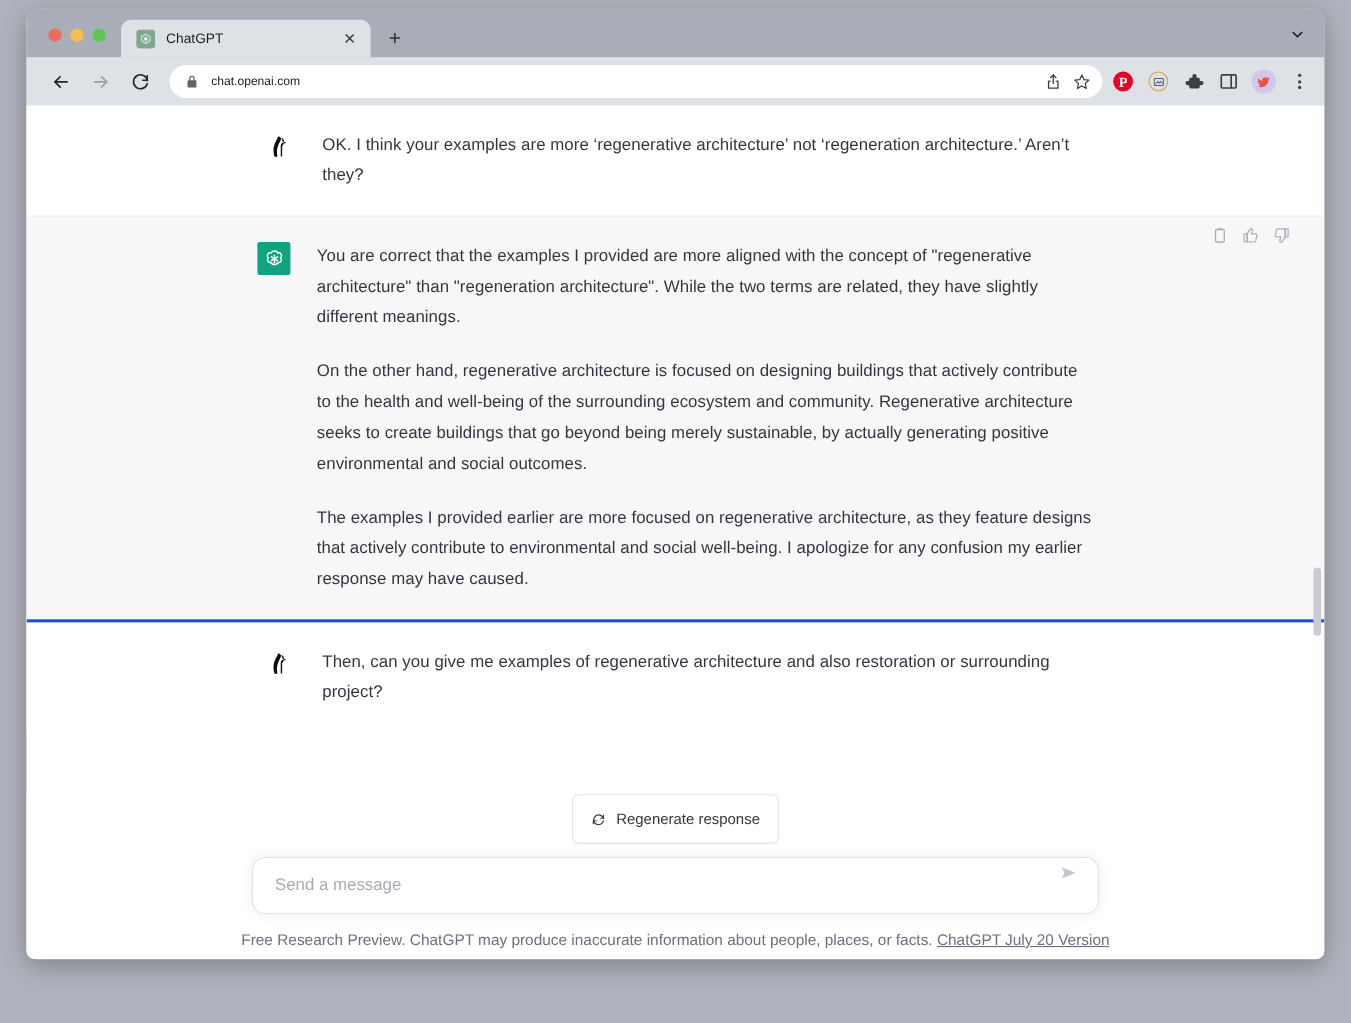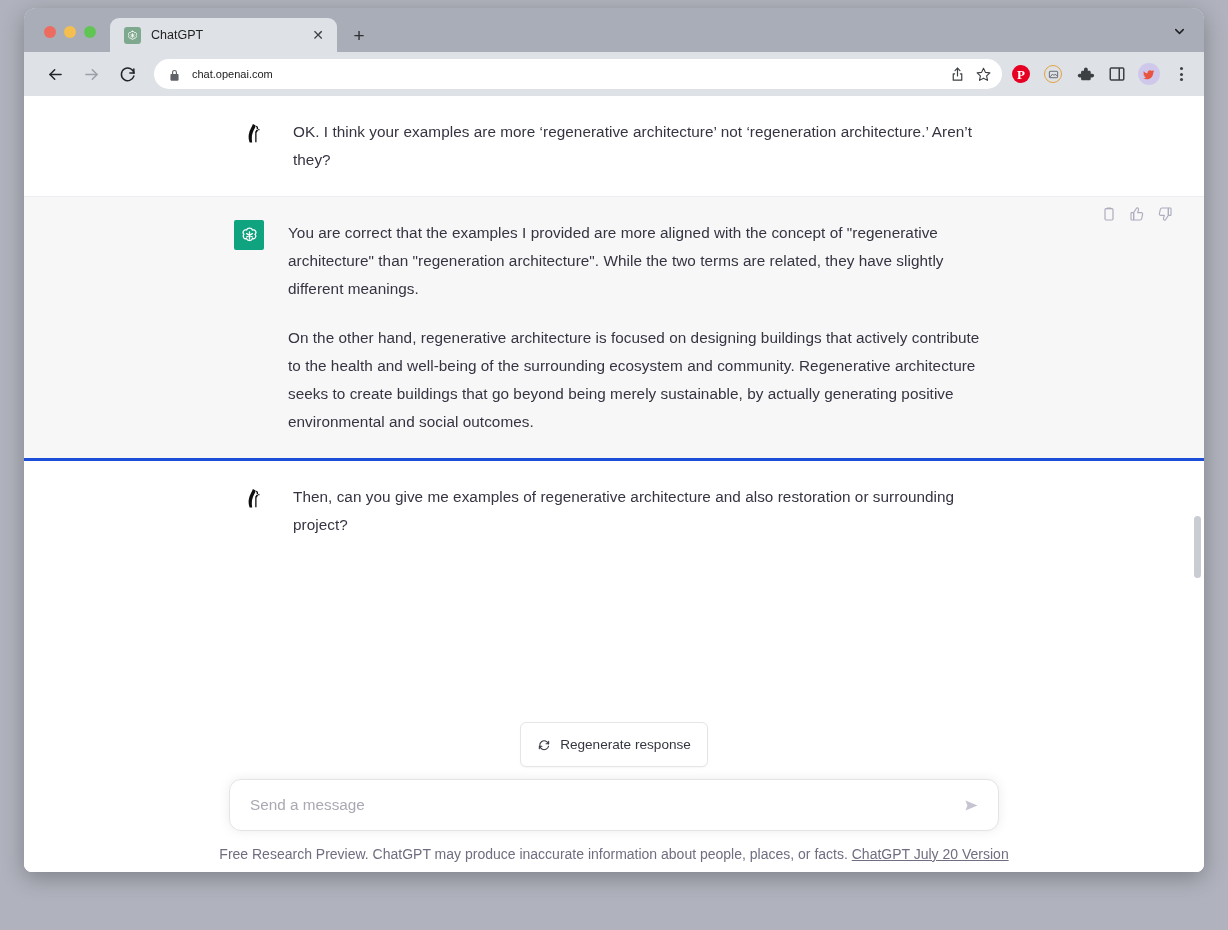--- a/index.html
+++ b/index.html
@@ -272,21 +272,20 @@
 
   .composer {
     max-width: 770px;
     margin: 0 auto;
     height: 52px;
     background: #fff;
     border: 1px solid #e4e4e7;
     border-radius: 12px;
     box-shadow: 0 0 12px rgba(0,0,0,0.08);
     display: flex;
-    align-items: center;
     padding: 0 14px 0 18px;
     box-sizing: border-box;
   }
   .composer-input {
     flex: 1;
     border: none;
     outline: none;
     font-family: "Liberation Sans", sans-serif;
     font-size: 15.3px;
     color: #343541;
@@ -475,20 +474,21 @@
         <div class="msg-inner">
           <div class="avatar gpt">
             <svg viewBox="0 0 24 24" fill="none" stroke="#ffffff" stroke-width="1.5" stroke-linecap="round" stroke-linejoin="round">
               <path d="M12 3.6c1.9 0 3.1 1.3 3.3 2.1 1.6-.5 3.1.3 3.7 1.5.7 1.4.1 2.8-.7 3.5.9.9 1.1 2.3.4 3.6-.8 1.3-2.3 1.6-3.4 1.3-.4 1.4-1.6 2.2-3.3 2.2s-2.9-.8-3.3-2.2c-1.1.3-2.6-.1-3.4-1.3-.7-1.3-.5-2.7.4-3.6-.8-.7-1.4-2.1-.7-3.5.6-1.2 2.1-2 3.7-1.5C8.9 4.9 10.1 3.6 12 3.6z"></path>
               <path d="M12 7.9v8.2M8.7 9.8l6.6 3.9M8.7 13.7l6.6-3.9"></path>
             </svg>
           </div>
           <div class="msg-body">
             <p>You are correct that the examples I provided are more aligned with the concept of "regenerative architecture" than "regeneration architecture". While the two terms are related, they have slightly different meanings.</p>
             <p>On the other hand, regenerative architecture is focused on designing buildings that actively contribute to the health and well-being of the surrounding ecosystem and community. Regenerative architecture seeks to create buildings that go beyond being merely sustainable, by actually generating positive environmental and social outcomes.</p>
+            <p>The examples I provided earlier are more focused on regenerative architecture, as they feature designs that actively contribute to environmental and social well-being. I apologize for any confusion my earlier response may have caused.</p>
           </div>
           <div class="msg-actions">
             <span class="act-btn">
               <svg viewBox="0 0 24 24" fill="none" stroke="currentColor" stroke-width="1.8" stroke-linecap="round" stroke-linejoin="round">
                   <rect x="6" y="4" width="12" height="17" rx="1.8"></rect>
                   <path d="M9.5 4V3h5v1"></path>
                 </svg>
             </span>
             <span class="act-btn">
               <svg viewBox="0 0 24 24" fill="none" stroke="currentColor" stroke-width="1.7" stroke-linecap="round" stroke-linejoin="round">

